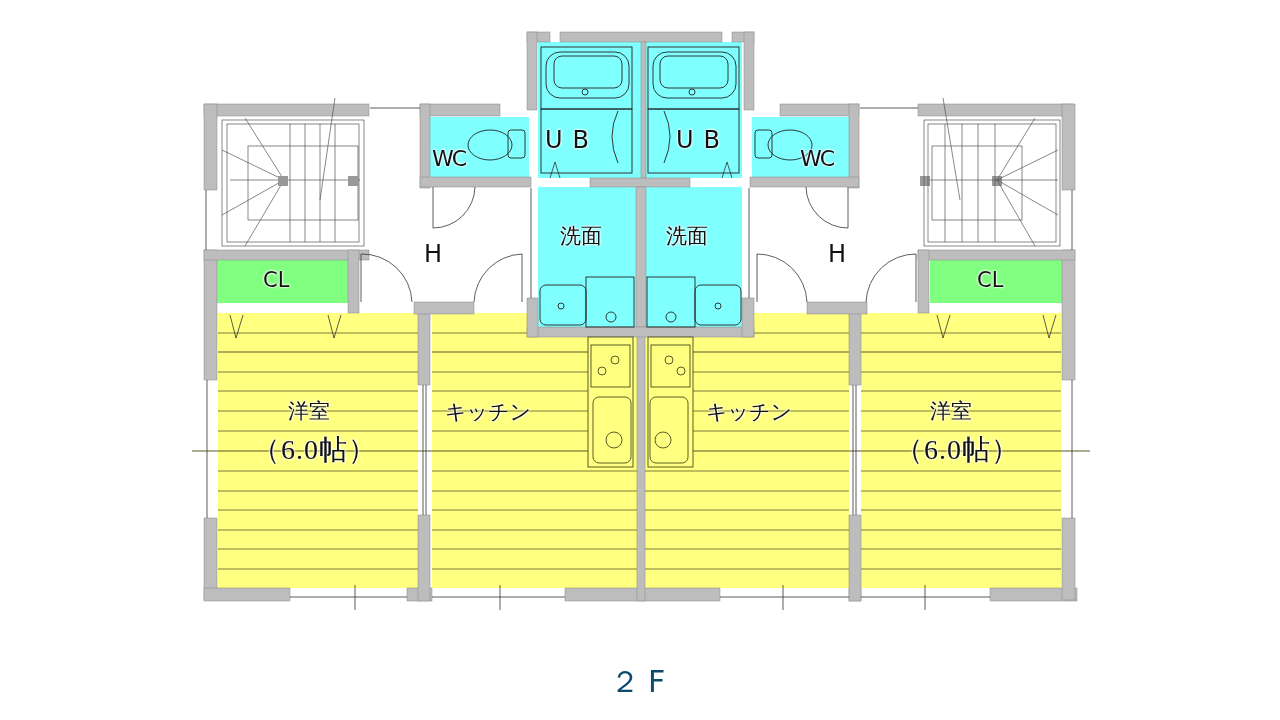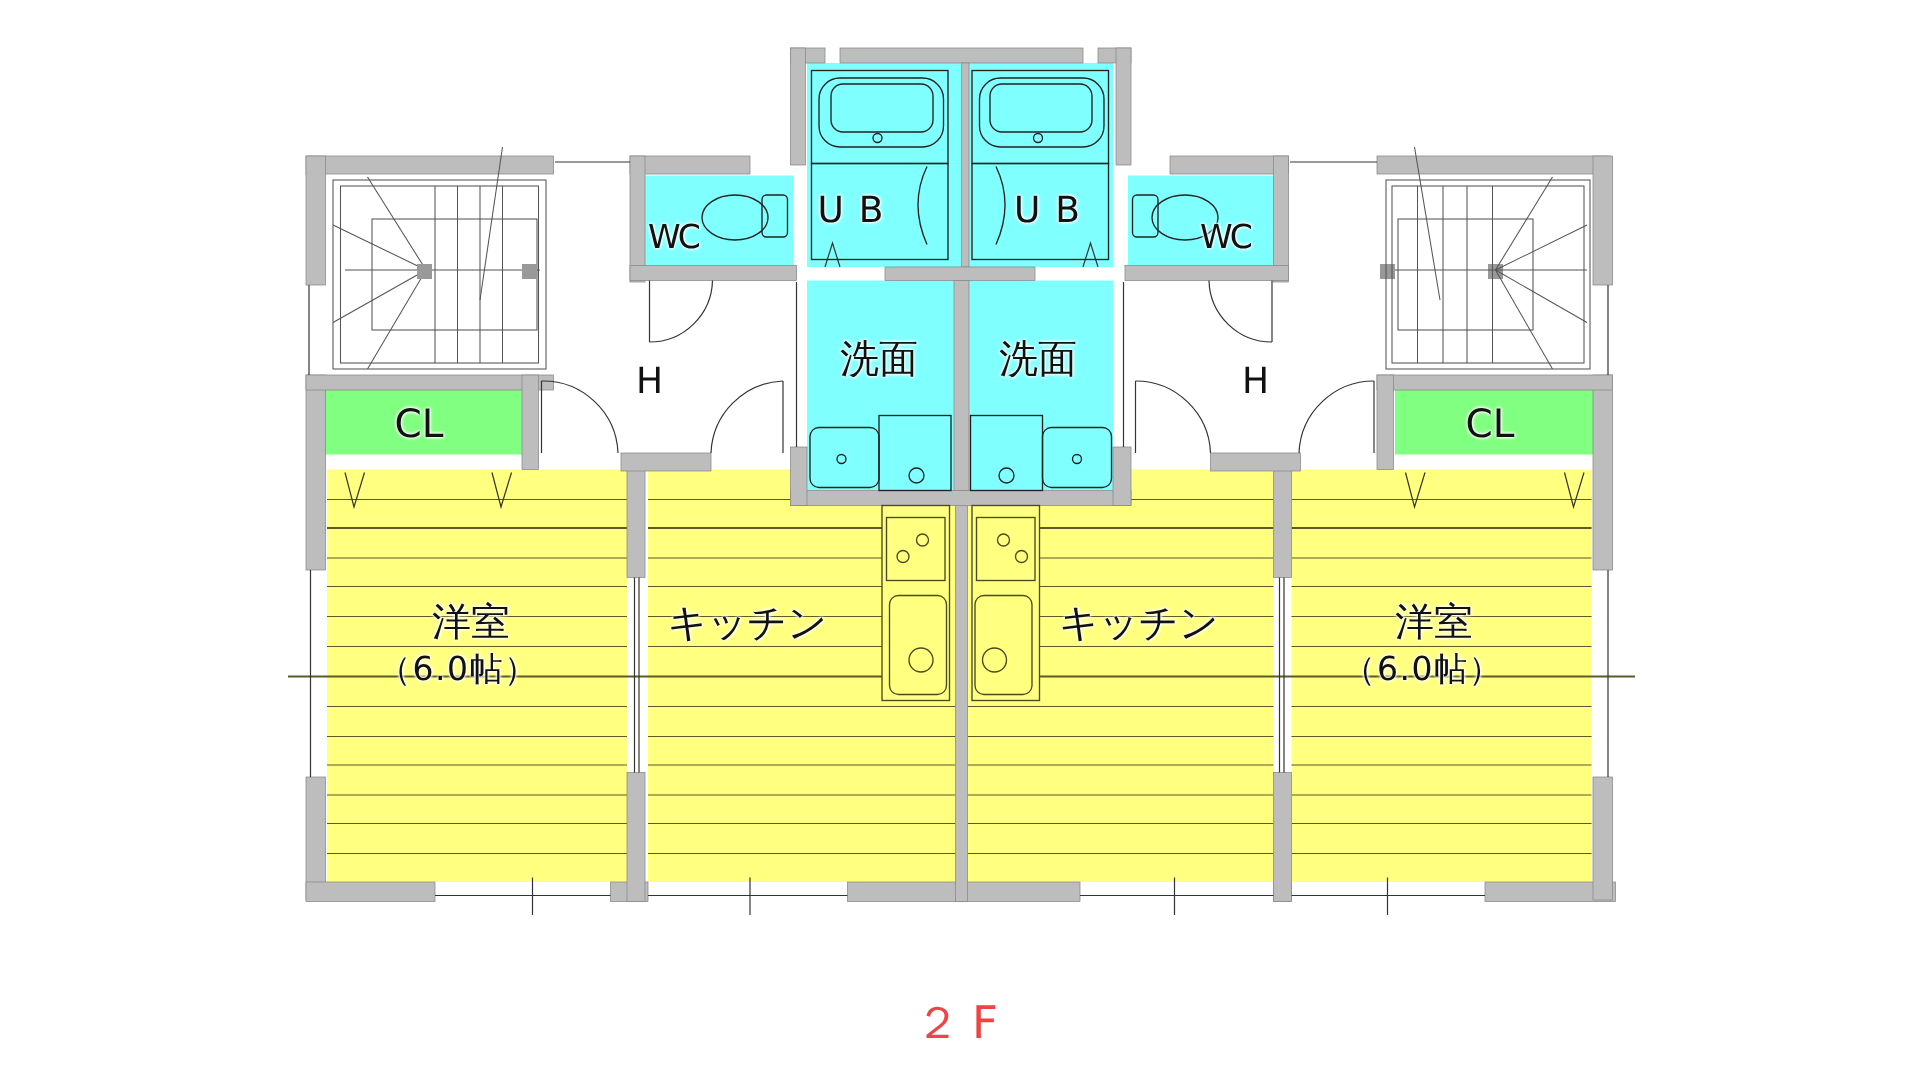--- a/index.html
+++ b/index.html
@@ -1,25 +1,25 @@
 <!DOCTYPE html>
 <html><head>
 <meta charset="utf-8">
 <style>
   html, body { margin:0; padding:0; background:#ffffff; }
   body { width:1280px; height:720px; position:relative; overflow:hidden; font-family:"DejaVu Sans", sans-serif; }
   #plan { position:absolute; left:0; top:0; width:1280px; height:720px; }
   .label { position:absolute; color:#111; white-space:nowrap; text-align:right;
            font-family:"DejaVu Sans", sans-serif; text-shadow: 0 0 2px #fff, 0 0 2px #fff, 0 0 3px #fff; }
   .lbl-lg { font-size:24px; }
-  .lbl-md { font-size:26px; }
+  .lbl-md { font-size:21px; }
   .lbl-wc { font-size:22px; letter-spacing:-2px; }
   .lbl-ub { font-size:24px; letter-spacing:10px; }
-  .lbl-area { font-size:22px; letter-spacing:1px; }
-  .floor-label { position:absolute; left:610px; top:662px; font-size:30px; color:#ef4444; font-family:"DejaVu Sans", sans-serif; letter-spacing:8px; }
+  .lbl-area { font-size:28px; letter-spacing:1px;font-family:Liberation Serif, serif; }
+  .floor-label { position:absolute; left:610px; top:662px; font-size:30px; color:#0c4a6e; font-family:"DejaVu Sans", sans-serif; letter-spacing:8px; }
 </style>
 </head>
 <body>
 
 <svg id="plan" viewBox="0 0 1280 720" xmlns="http://www.w3.org/2000/svg">
 
   <g fill="#ffff80">
     <rect x="218" y="313" width="200" height="275"></rect>
     <rect x="432" y="313" width="205" height="275"></rect>
     <rect x="645" y="313" width="204" height="275"></rect>

